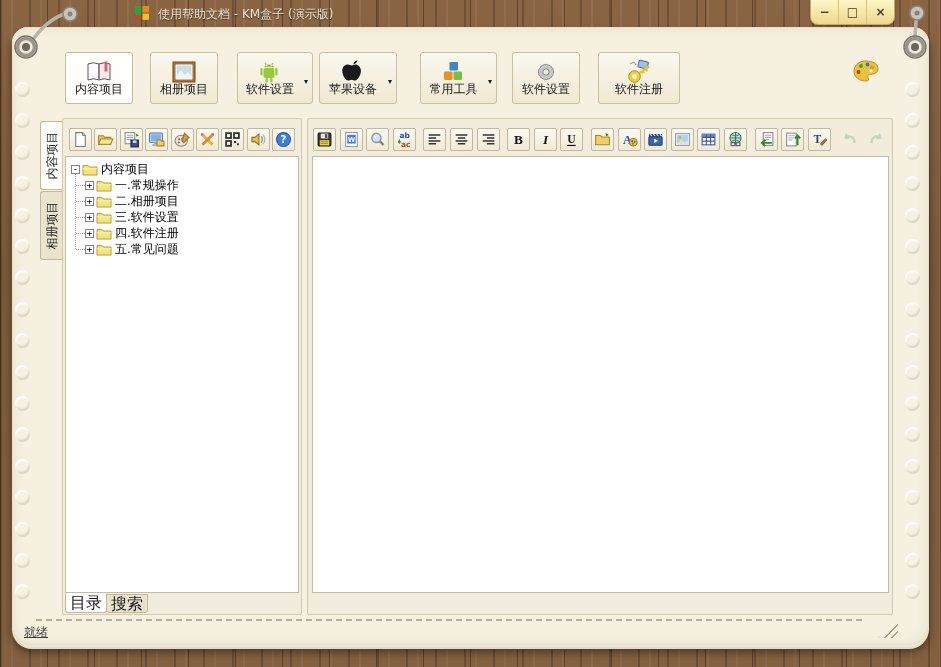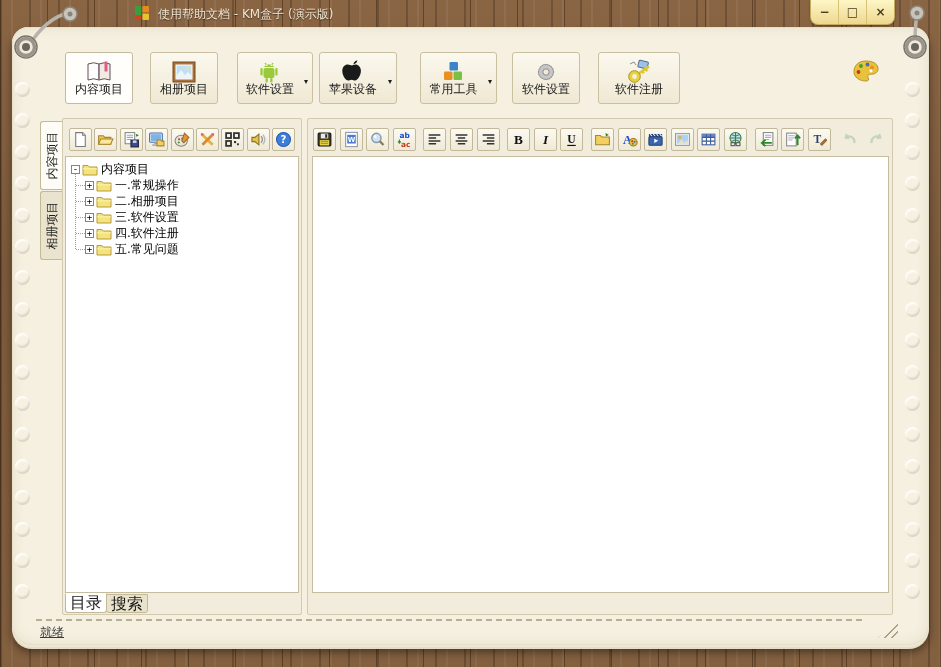--- a/index.html
+++ b/index.html
@@ -73,21 +73,21 @@
   .editor-area{position:absolute;left:4px;top:37px;width:577px;height:437px;background:#fff;
     border:1px solid #c6bda0;box-sizing:border-box;}
   
   .bottom-tabs{position:absolute;left:2px;top:475px;display:flex;}
   .btab{height:19px;box-sizing:border-box;padding:1px 4px 0;font-size:16px;color:#1a1a1a;
     border:1px solid #c2b995;background:#e9e2cc;display:flex;align-items:center;
     border-radius:0 0 3px 3px;margin-right:-1px;}
   .btab.active{background:#fff;border-top-color:#fff;margin-top:-1px;height:20px;}
   
   .status-sep{position:absolute;left:36px;top:619px;width:826px;border-top:2px dashed #b7ae95;}
-  .statusbar{position:absolute;left:40px;top:624px;font-size:12px;color:#3a3a3a;text-decoration:underline;}
+  .statusbar{position:absolute;left:24px;top:624px;font-size:12px;color:#3a3a3a;text-decoration:underline;}
   .resize-grip{position:absolute;left:878px;top:622px;width:20px;height:16px;
     background:repeating-linear-gradient(135deg,#a89f87 0 1.5px,rgba(0,0,0,0) 1.5px 5px);
     clip-path:polygon(100% 0,100% 100%,0 100%);}
   
   .dot{position:absolute;width:15px;height:15px;border-radius:50%;background:#f6f1e1;
     box-shadow:inset 1px 2px 2px rgba(255,255,255,.9), inset -1px -2px 2px rgba(0,0,0,.12);}
   .hardware{position:absolute;left:0;top:0;pointer-events:none;}
   svg{display:block;}
 </style>
 </head>

